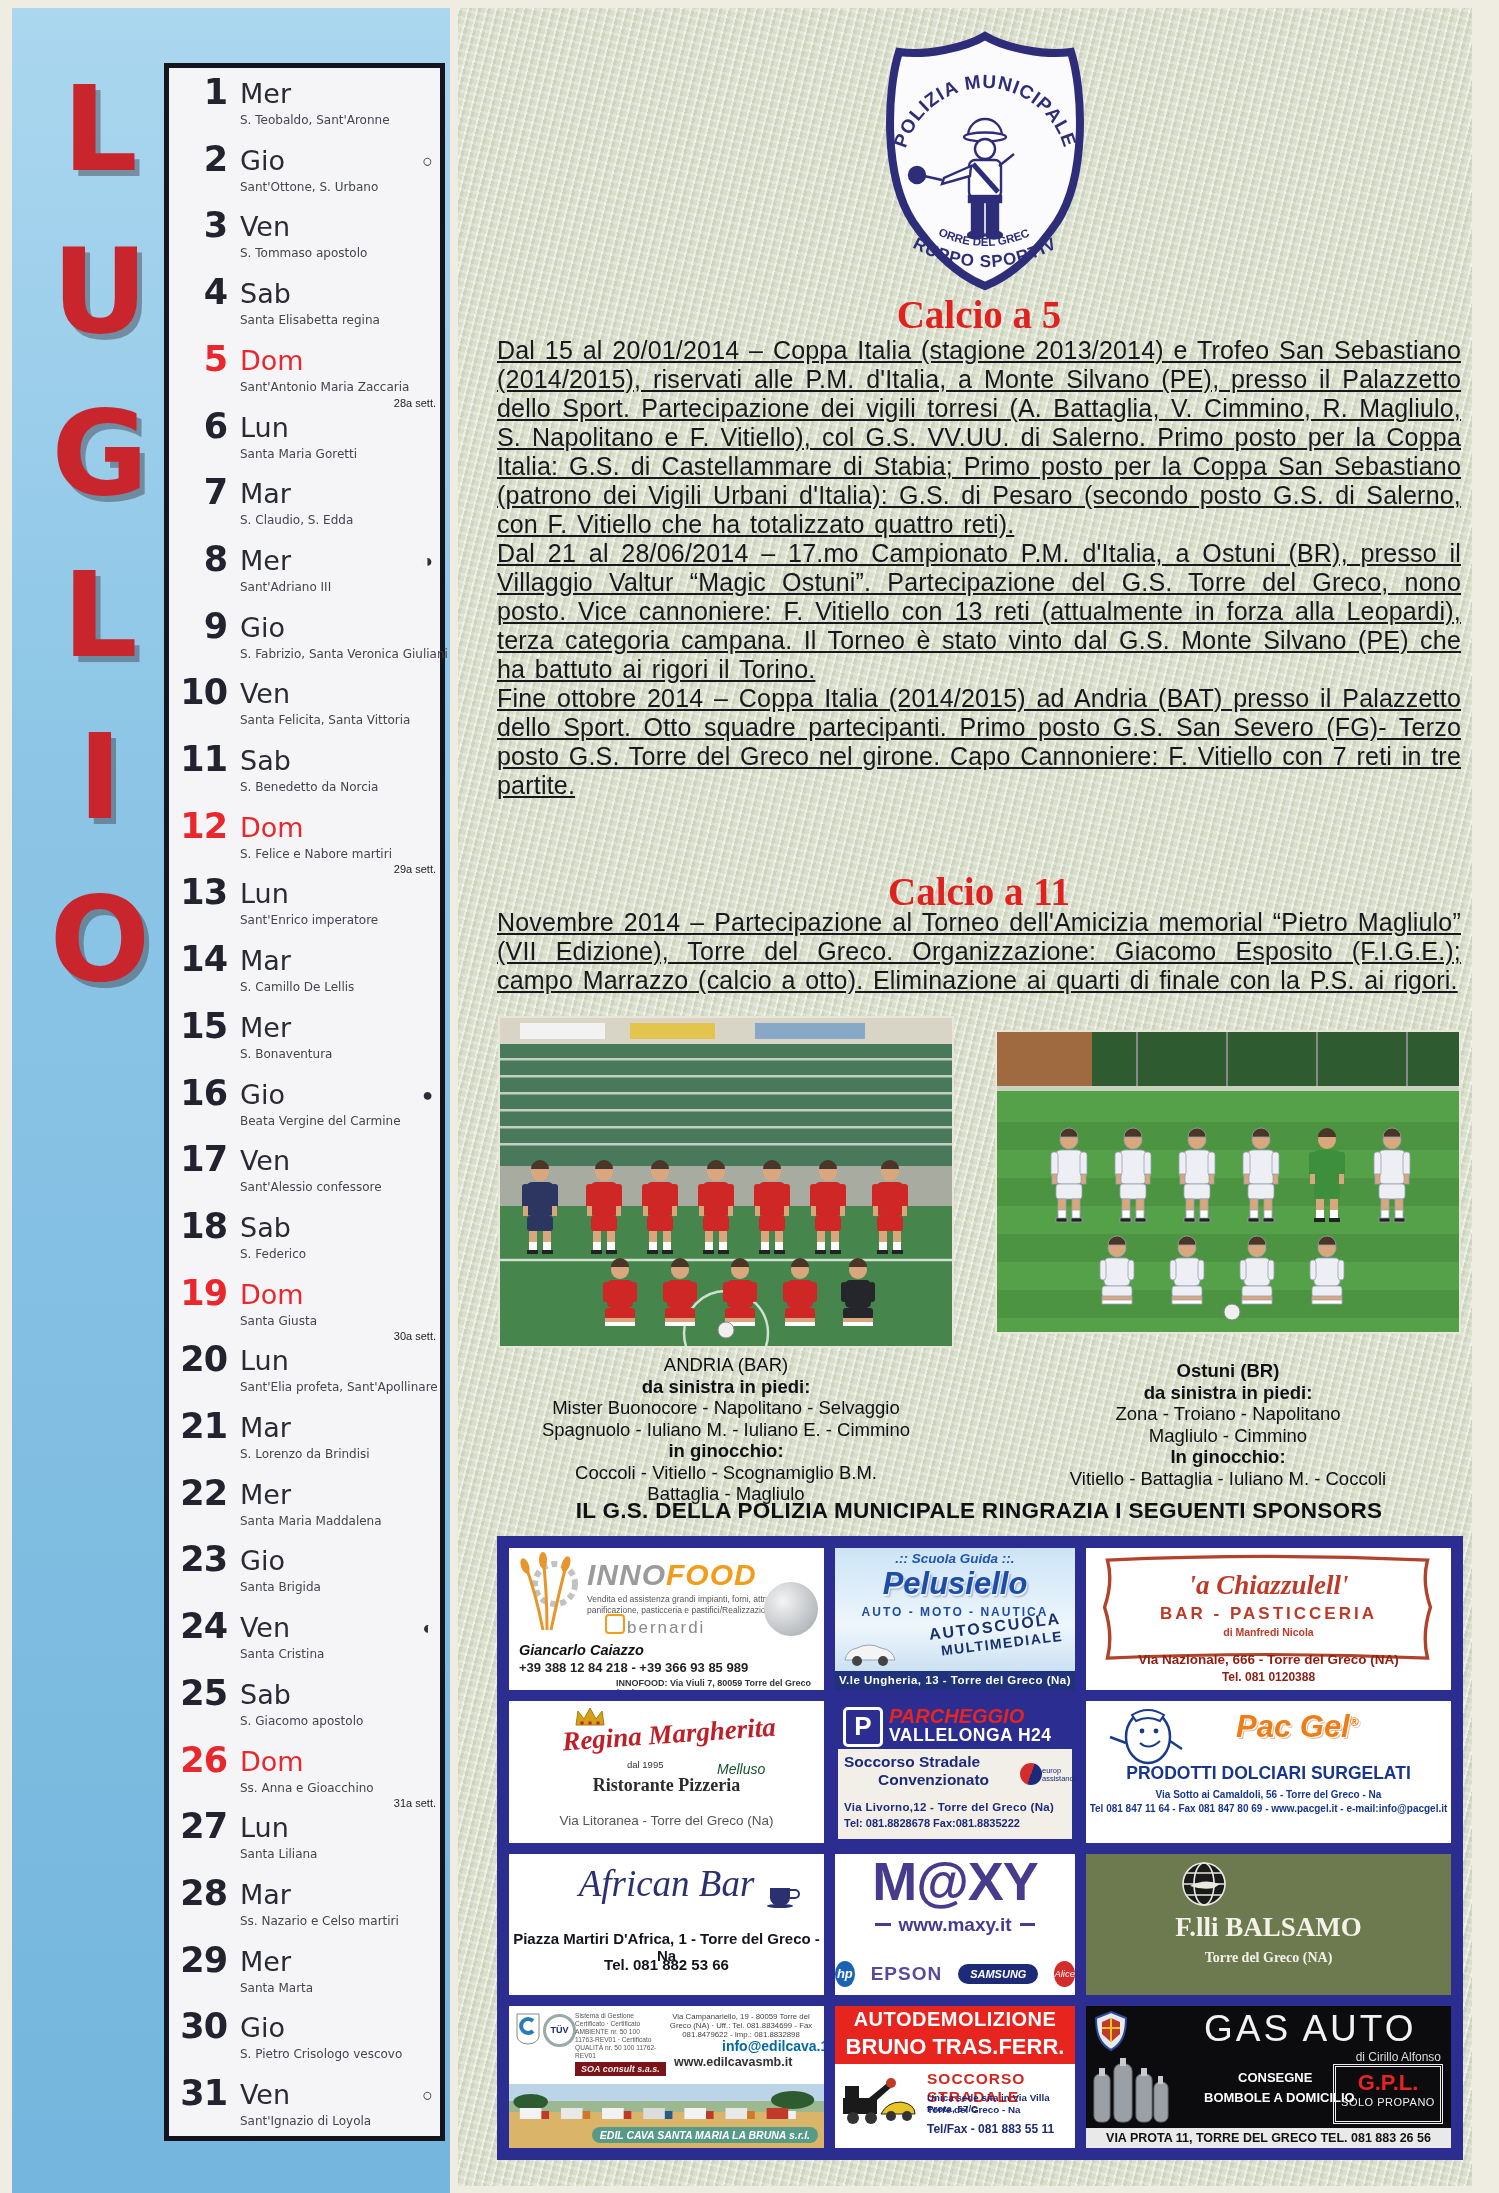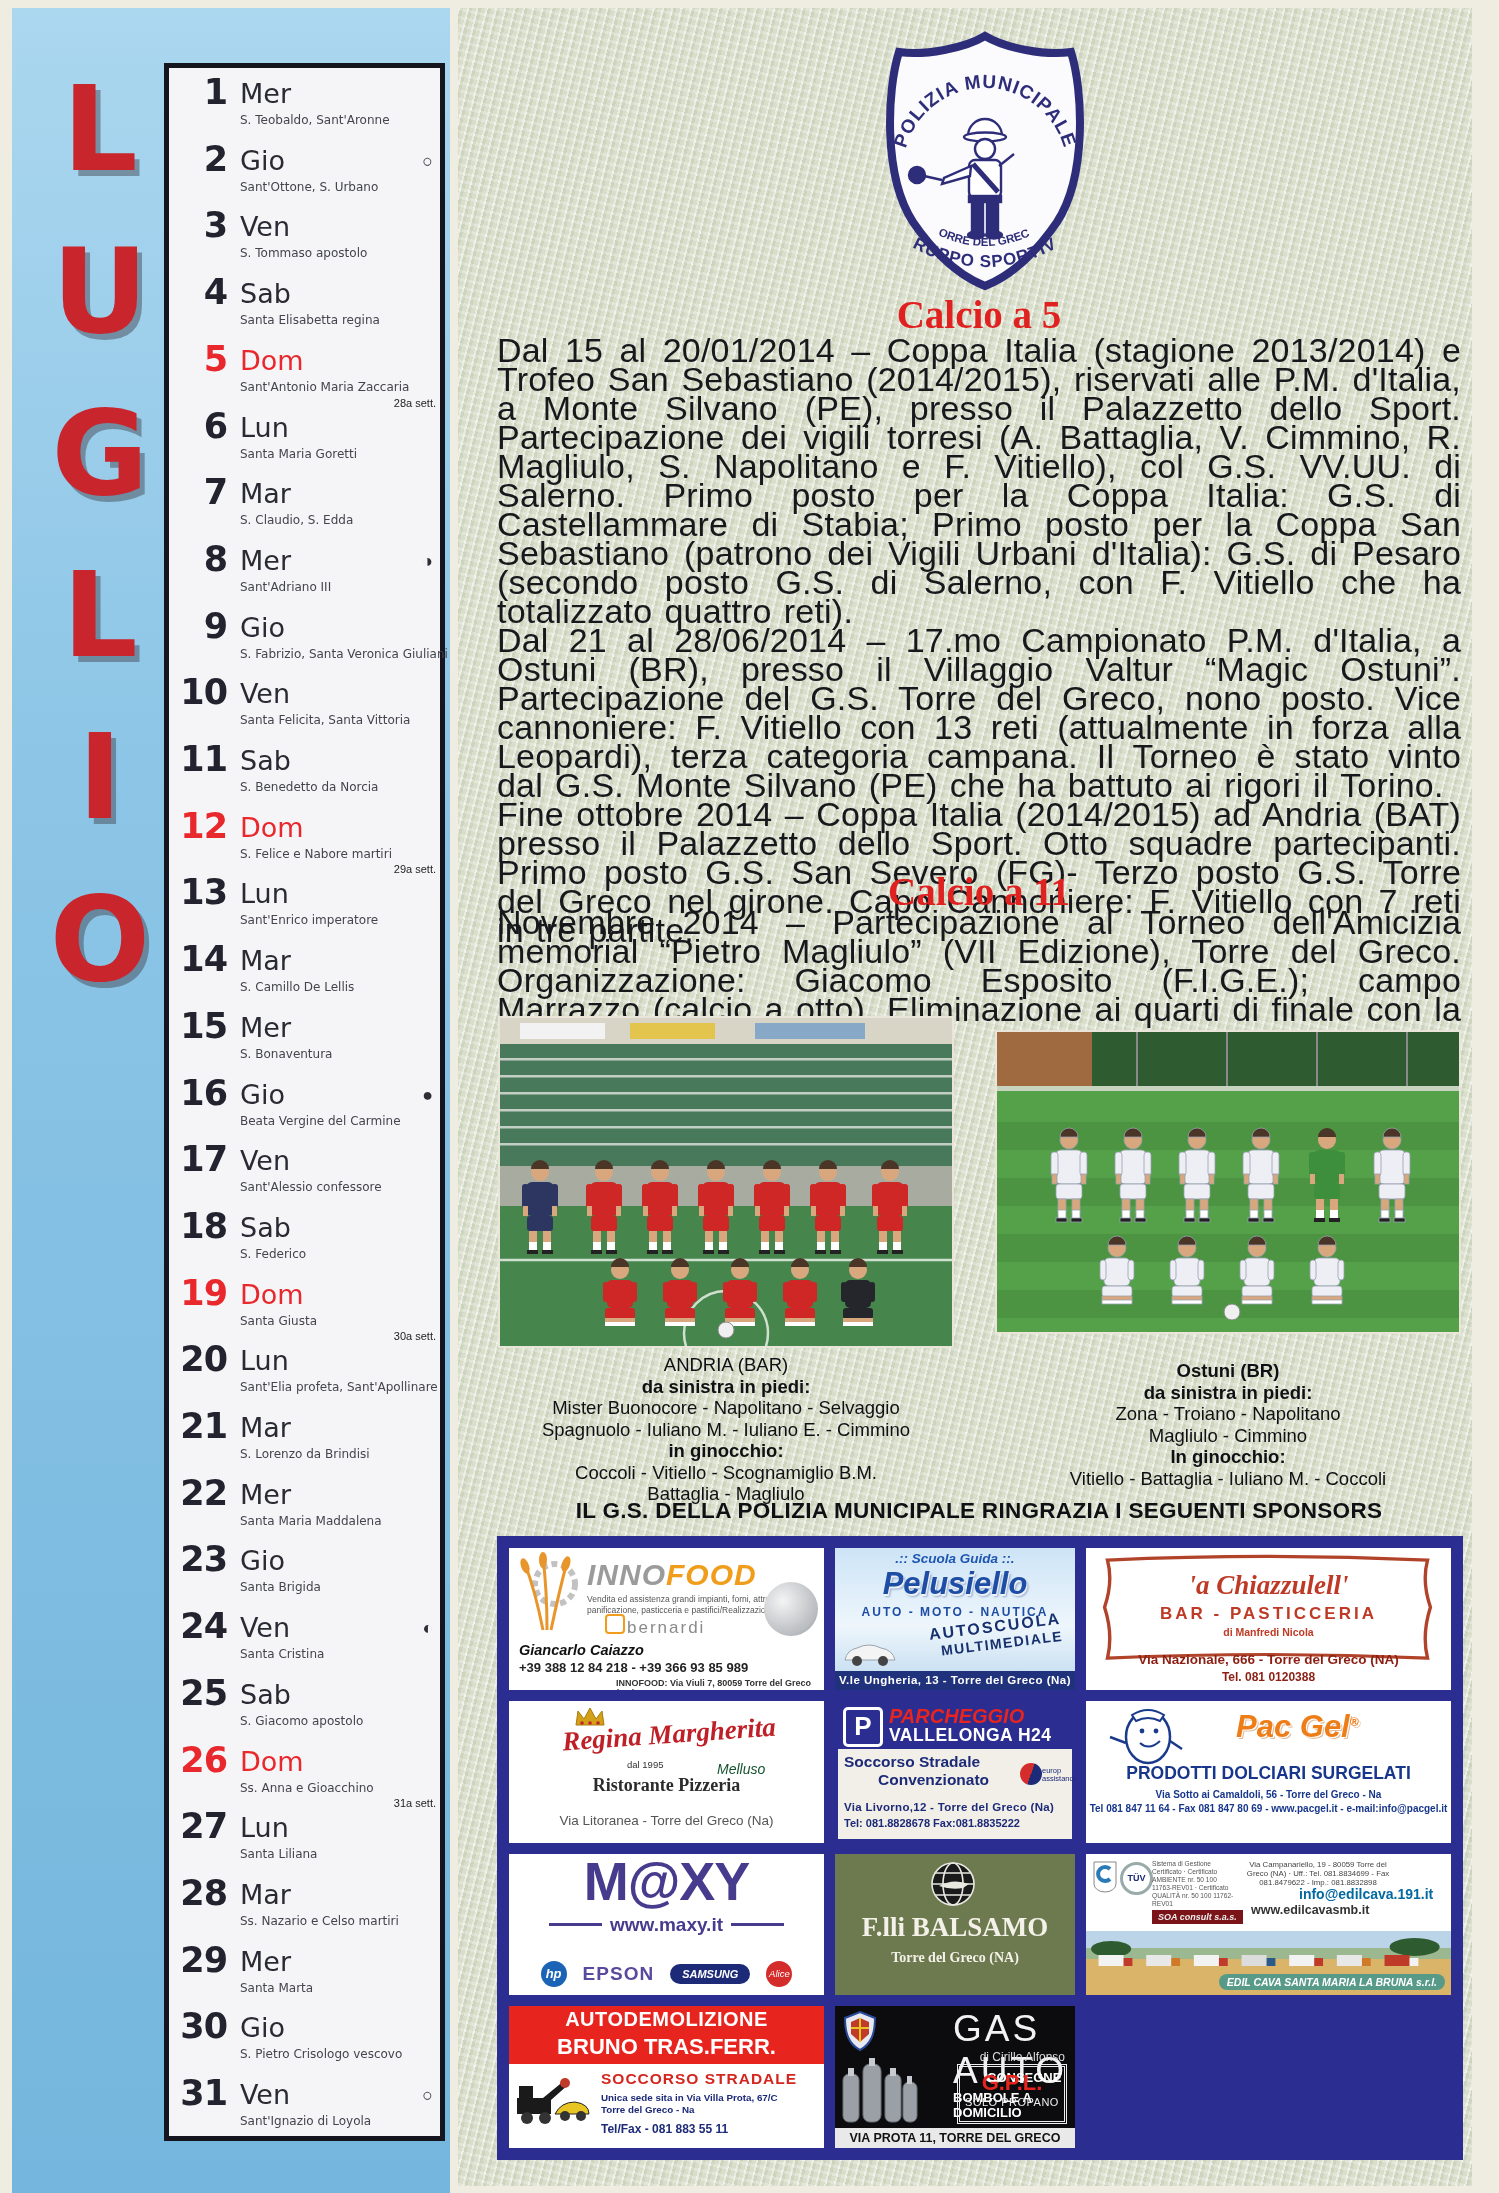--- a/index.html
+++ b/index.html
@@ -26,22 +26,22 @@
   .cal-row.sunday .cal-num,.cal-row.sunday .cal-dow{color:#e8282c;}
   
   .panel{position:absolute;left:458px;top:8px;width:1014px;height:2178px;background-color:#dce0d0;
          background-image:
           repeating-linear-gradient(104deg,rgba(255,255,255,.45) 0 2px,rgba(183,194,164,.28) 2px 5px,rgba(222,226,208,.4) 5px 9px),
           repeating-linear-gradient(12deg,rgba(255,255,255,.25) 0 3px,rgba(186,198,166,.2) 3px 8px);}
   .logo{position:absolute;left:872px;top:26px;width:226px;height:270px;}
   .h-red{position:absolute;left:497px;width:964px;text-align:center;
          font-family:"Liberation Serif",serif;font-weight:bold;font-size:39px;color:#df2120;}
   #h-calcio5{top:292px;} #h-calcio11{top:869px;}
-  .bodytext{position:absolute;left:497px;width:964px;font-size:34px;line-height:29px;
-         text-align:justify;color:#17171c;word-spacing:2.5px;letter-spacing:.2px;}
+  .bodytext{position:absolute;left:497px;width:964px;font-size:25px;line-height:29px;
+         text-align:justify;color:#17171c;word-spacing:2.5px;letter-spacing:.2px;text-decoration:underline;}
   #text1{top:336px;} #text2{top:908px;}
   .bodytext p{margin:0;}
   .photo{position:absolute;box-shadow:0 0 0 2px #e9e5d9;}
   #photo1{left:500px;top:1018px;width:452px;height:328px;}
   #photo2{left:997px;top:1032px;width:462px;height:300px;}
   .caption{position:absolute;text-align:center;font-size:18.5px;line-height:21.5px;color:#101014;}
   #cap1{left:500px;top:1354px;width:452px;}
   #cap2{left:997px;top:1360px;width:462px;}
   .caption .b{font-weight:bold;}
   .sp-head{position:absolute;left:497px;top:1498px;width:964px;text-align:center;
@@ -701,20 +701,30 @@
         <path d="M38 40 Q 47 48 58 38" stroke="#1a3a8c" stroke-width="2" fill="none"></path>
         <path d="M24 40 L 8 34" stroke="#1a3a8c" stroke-width="2.5" fill="none"></path>
         <path d="M68 38 L 80 46" stroke="#1a3a8c" stroke-width="2.5" fill="none"></path>
       </svg>
       <div class="pac-brand"><span>Pac Gel</span><span class="pac-reg">®</span></div>
       <div class="pac-l1">PRODOTTI DOLCIARI SURGELATI</div>
       <div class="pac-addr">Via Sotto ai Camaldoli, 56 - Torre del Greco - Na</div>
       <div class="pac-con">Tel 081 847 11 64 - Fax 081 847 80 69 - www.pacgel.it - e-mail:info@pacgel.it</div>
     </div>
 
+    <div class="ad">
+      <div class="afr-brand">African Bar</div>
+      <svg width="34" height="26" viewBox="0 0 34 26" style="position:absolute;right:24px;top:28px">
+        <path d="M4 6 h20 v10 a10 8 0 0 1 -20 0 z" fill="#2a3070"></path>
+        <path d="M24 8 h5 a4 4 0 0 1 0 8 h-5" fill="none" stroke="#2a3070" stroke-width="2"></path>
+        <ellipse cx="14" cy="24" rx="13" ry="2" fill="#2a3070"></ellipse>
+      </svg>
+      <div class="afr-addr">Piazza Martiri D'Africa, 1 - Torre del Greco - Na</div>
+      <div class="afr-tel">Tel. 081 882 53 66</div>
+    </div>
 
     <div class="ad">
       <div class="maxy-brand">M@XY</div>
       <div class="maxy-site">
         <span class="ln"></span>
         <span>www.maxy.it</span>
         <span class="ln"></span>
       </div>
       <div class="maxy-logos">
         <span class="lg-hp">hp</span>

